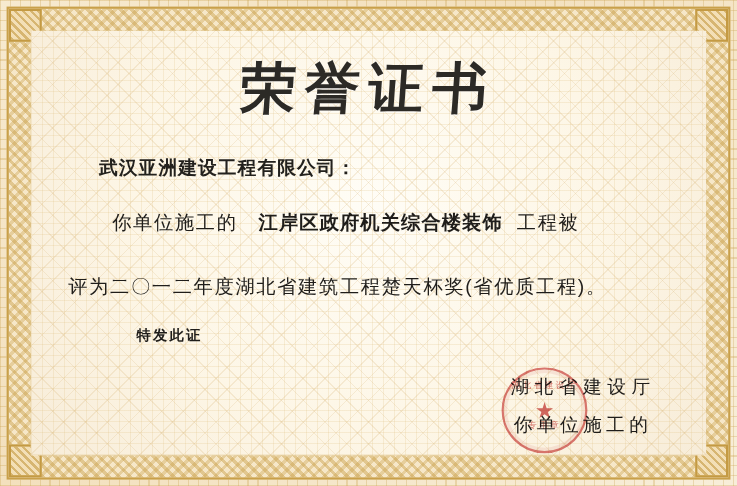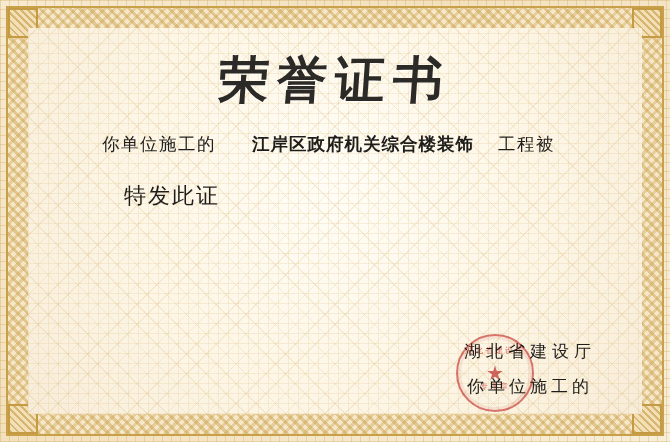--- a/index.html
+++ b/index.html
@@ -107,38 +107,39 @@
     margin-top: 34px;
     margin-left: 28px;
     font-family: "DejaVu Serif", serif;
     font-size: 17px;
     font-weight: 700;
     letter-spacing: 1px;
     color: #23211d;
   }
   .para {
     margin-top: 18px;
-    font-family: Liberation Mono, monospace;
+    font-family: Liberation Sans, sans-serif;
     font-size: 17.5px;
     line-height: 40px;
     letter-spacing: 1.5px;
     color: #1f1d1a;
   }
   .para .indent { display: inline-block; width: 40px; }
   .para .emph {
     font-weight: 700;
     letter-spacing: 1px;
   }
   .closing {
     margin-top: 16px;
     margin-left: 62px;
     font-family: "DejaVu Serif", serif;
-    font-size: 22px;
+    font-size: 13px;
     letter-spacing: 2px;
     color: #1f1d1a;
+    font-weight: bold;
   }
 
   
   .sign {
     position: absolute;
     right: 46px;
     bottom: 16px;
     text-align: center;
     font-family: "DejaVu Serif", serif;
     color: #1f1d1a;
@@ -203,25 +204,29 @@
   <div class="corner tl"></div>
   <div class="corner tr"></div>
   <div class="corner bl"></div>
   <div class="corner br"></div>
 
   <div class="paper">
     <div class="paper-content">
 
       <div class="title">荣誉证书</div>
 
+      <div class="salutation">武汉亚洲建设工程有限公司：</div>
 
       <div class="para">
         <span class="indent"></span><span>你单位施工的</span>&nbsp;&nbsp;&nbsp;<span class="emph">江岸区政府机关综合楼装饰</span>&nbsp;&nbsp;<span>工程被</span>
       </div>
 
+      <div class="para">
+        <span>评为二〇一二年度湖北省建筑工程楚天杯奖(省优质工程)。</span>
+      </div>
 
       <div class="closing">特发此证</div>
 
       <div class="sign">
         <div class="org">湖北省建设厅</div>
         <div class="date">你单位施工的</div>
       </div>
 
       <div class="seal">
         <div class="ring-text top">湖北省建设厅</div>

